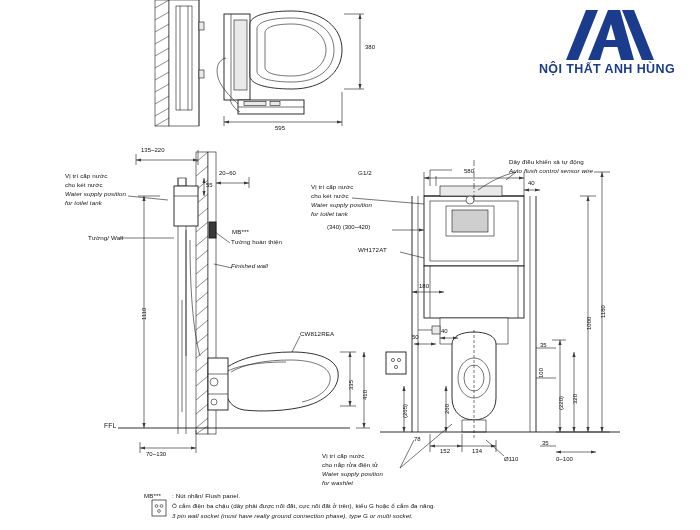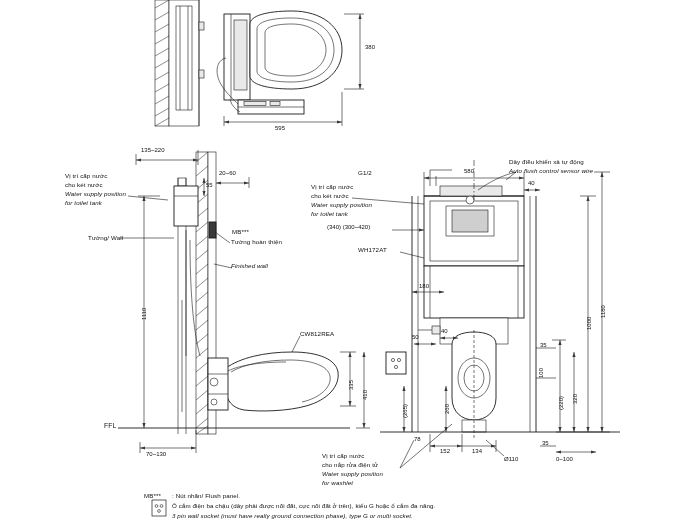--- a/index.html
+++ b/index.html
@@ -345,20 +345,31 @@
 
     <g>
       <rect class="box-mb" x="152" y="500" width="14" height="16"></rect>
       <circle class="ln thin" cx="156.5" cy="506" r="1.4"></circle>
       <circle class="ln thin" cx="161.5" cy="506" r="1.4"></circle>
       <circle class="ln thin" cx="159" cy="511" r="1.4"></circle>
     </g>
 
   </svg>
 
+  <div id="logo">
+    <svg width="170" height="56" viewBox="0 0 170 56">
+      <g fill="#1b3c8c">
+        <path d="M44 54 L64 4 L76 4 L56 54 Z"></path>
+        <path d="M66 54 L86 4 L98 4 L112 54 L99 54 L89 18 L78 54 Z"></path>
+        <path d="M100 4 L112 4 L132 54 L120 54 Z"></path>
+        <rect x="80" y="34" width="22" height="7"></rect>
+      </g>
+    </svg>
+    <div class="logo-text">NỘI THẤT ANH HÙNG</div>
+  </div>
 
   <div class="dim" style="left:365px; top:44px;">380</div>
   <div class="dim" style="left:275px; top:125px;">595</div>
 
   <div class="dim" style="left:141px; top:147px;">135~220</div>
   <div class="dim" style="left:219px; top:170px;">20~60</div>
   <div class="dim" style="left:206px; top:182px;">55</div>
   <div class="vdim" style="left:141px; top:320px;">1110</div>
   <div class="vdim" style="left:348px; top:390px;">335</div>
   <div class="vdim" style="left:362px; top:400px;">410</div>

